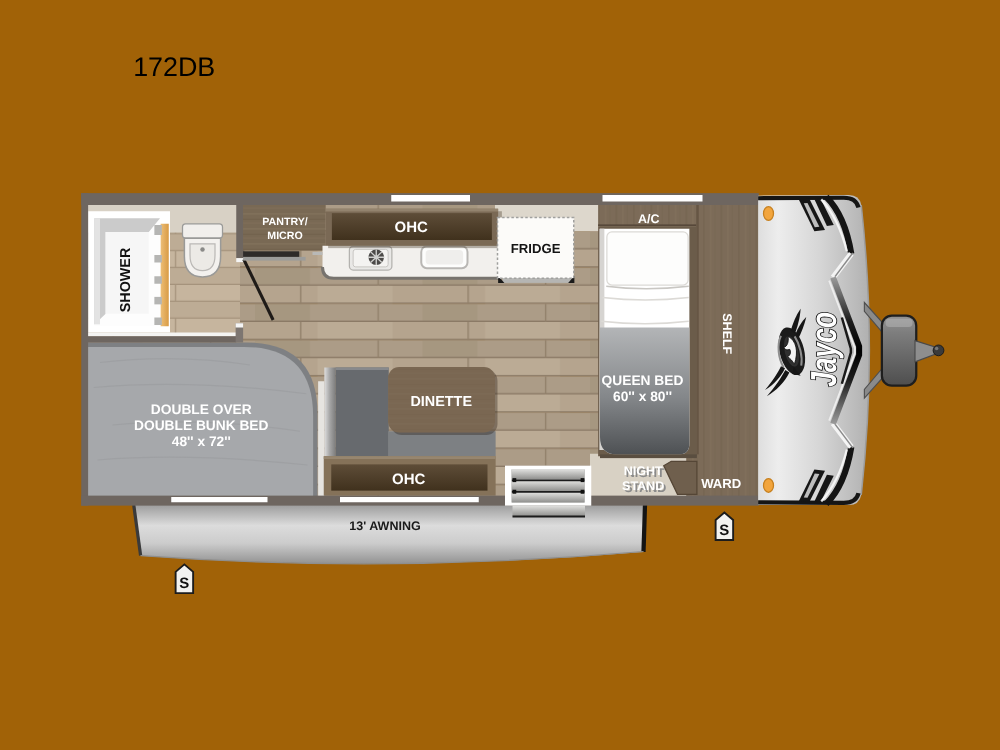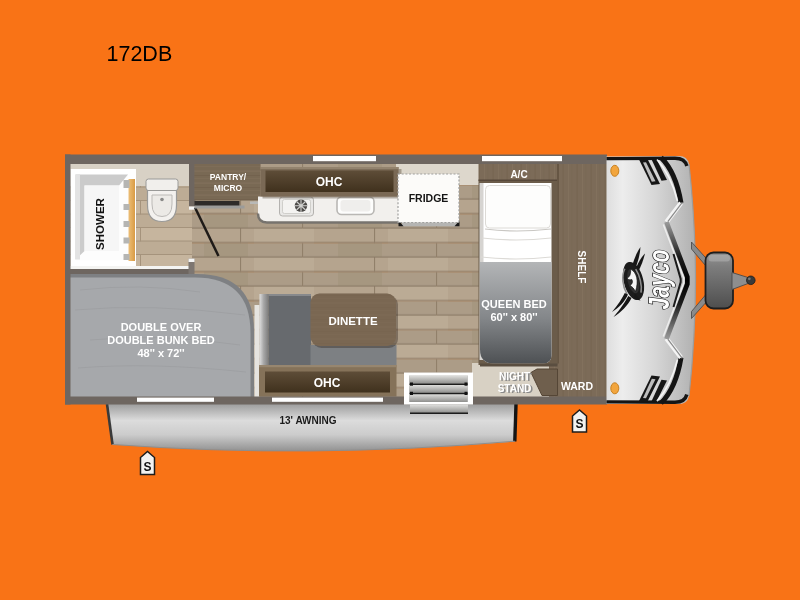--- a/index.html
+++ b/index.html
@@ -1,16 +1,16 @@
 <!DOCTYPE html>
 <html><head>
 <meta charset="utf-8">
 <style>
   html,body{margin:0;padding:0;background:#ffffff;}
-  .page{position:relative;width:800px;height:600px;background:#f97316;overflow:hidden;
+  .page{position:relative;width:800px;height:600px;background:#a16207;overflow:hidden;
         font-family:"Liberation Sans", sans-serif;}
   svg text{font-family:"Liberation Sans", sans-serif;}
 </style>
 </head>
 <body>
 <div class="page">
 <svg width="800" height="600" viewBox="0 0 800 600">
 <defs>
   <pattern id="wood" width="134" height="29" patternUnits="userSpaceOnUse" patternTransform="translate(70,170.6)">
     <rect width="134" height="14.5" fill="#b5a48e"></rect>

